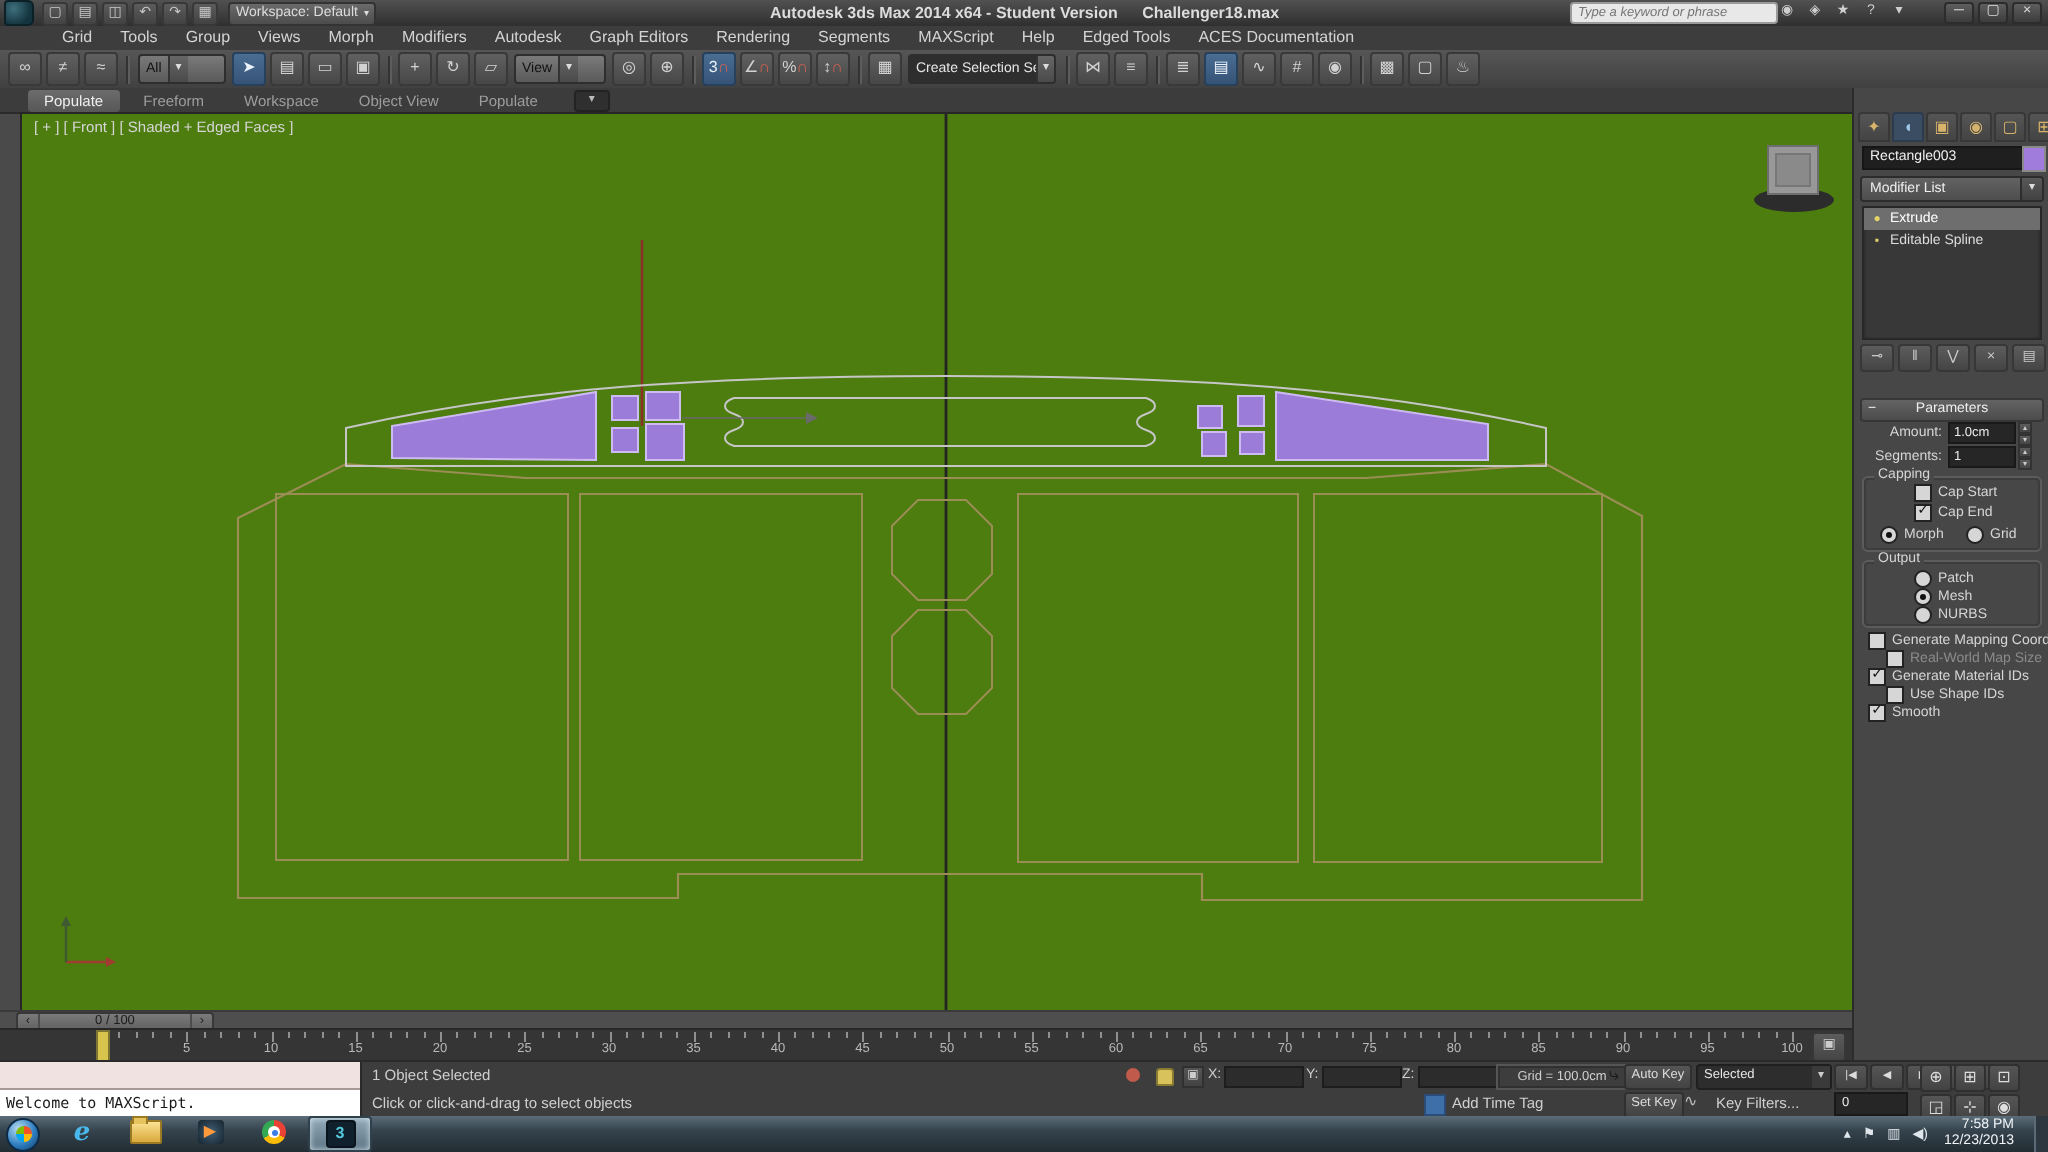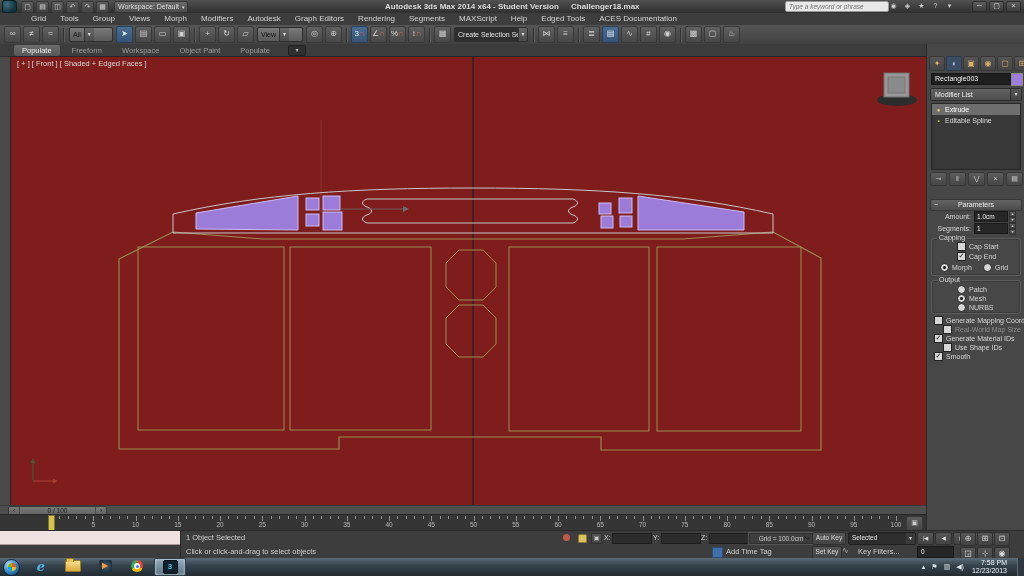--- a/index.html
+++ b/index.html
@@ -46,21 +46,21 @@
   .tb-dd.dark{background:#2e2e2e;}
   .tb-dd.dark .lbl{color:#e6e6e6;}
   
   #ribbonbar{left:0;top:44px;width:1024px;height:12px;background:#3c3c3c;display:flex;
     align-items:center;padding-left:14px;font-size:7.5px;color:#9d9d9d;border-bottom:1px solid #2b2b2b;}
   .rtab{padding:1px 8px;margin-right:4px;}
   .rtab.active{background:linear-gradient(#6c6c6c,#575757);color:#efefef;border-radius:2px;}
   #ribbon-flyout{width:16px;height:9px;margin-left:6px;background:#2f2f2f;border:1px solid #222;
     border-radius:2px;color:#bbb;font-size:6px;text-align:center;line-height:8px;}
   
-  #viewport{left:10px;top:56px;width:915px;height:449px;background:#7f1d1d;border:1px solid #262626;}
+  #viewport{left:10px;top:56px;width:915px;height:449px;background:#4d7c0f;border:1px solid #262626;}
   #vp-label{position:absolute;left:6px;top:2px;font-size:7.5px;color:#d6d6d6;}
   
   #cmdpanel{left:926px;top:44px;width:98px;height:486px;background:#474747;border-left:1px solid #2b2b2b;font-size:7px;}
   #cp-tabs{position:absolute;left:2px;top:12px;display:flex;gap:1px;}
   .cp-tab{width:14px;height:13px;text-align:center;line-height:13px;font-size:8px;color:#d8b36a;
     background:linear-gradient(#555,#444);border:1px solid #383838;border-radius:2px 2px 0 0;}
   .cp-tab.active{background:#3a4d63;color:#9fc7e8;border-color:#2c3c4e;}
   #objname{position:absolute;left:4px;top:29px;width:76px;height:10px;background:#1f1f1f;
     border:1px solid #161616;color:#efefef;font-size:7px;line-height:10px;padding-left:3px;}
   #objcolor{position:absolute;left:84px;top:29px;width:10px;height:11px;border:1px solid #8a8a8a;}
@@ -277,21 +277,21 @@
       <div class="tbi">▩</div>
       <div class="tbi">▢</div>
       <div class="tbi">♨</div>
     </div>
 
   <div id="ribbonbar" class="abs">
     <span id="ribbon-tabs" style="display:flex;">
         <span class="rtab active">Populate</span>
         <span class="rtab">Freeform</span>
         <span class="rtab">Workspace</span>
-        <span class="rtab">Object Paint</span>
+        <span class="rtab">Object View</span>
         <span class="rtab">Populate</span>
       </span>
     <span id="ribbon-flyout">▾</span>
   </div>
 
   <div id="viewport" class="abs">
     <div id="vp-label">[ + ] [ Front ] [ Shaded + Edged Faces ]</div>
     <svg width="915" height="449" viewBox="0 0 915 449">
 
       <line x1="462" y1="0" x2="462" y2="449" stroke="#242424" stroke-width="1.4"></line>
@@ -590,20 +590,21 @@
         <div class="tick" style="left: 896px; height: 5px;"></div>
         <div class="tick-lbl" style="left: 896px;">100</div>
       </div>
     <div id="time-marker"></div>
     <div id="mini-curve-btn">▣</div>
   </div>
 
   <div id="statusbar" class="abs">
     <div id="listener">
       <div class="rowpink"></div>
+      <div class="rowwhite">Welcome to MAXScript.</div>
     </div>
     <div id="sel-status">1 Object Selected</div>
     <div id="prompt-line">Click or click-and-drag to select objects</div>
 
     <div id="pin-icon"></div>
     <div id="lock-icon"></div>
     <div id="abs-mode-icon">▣</div>
 
     <span class="axis-lbl" style="left:604px;">X:</span>
     <div class="axis-fld" style="left:612px;"></div>

